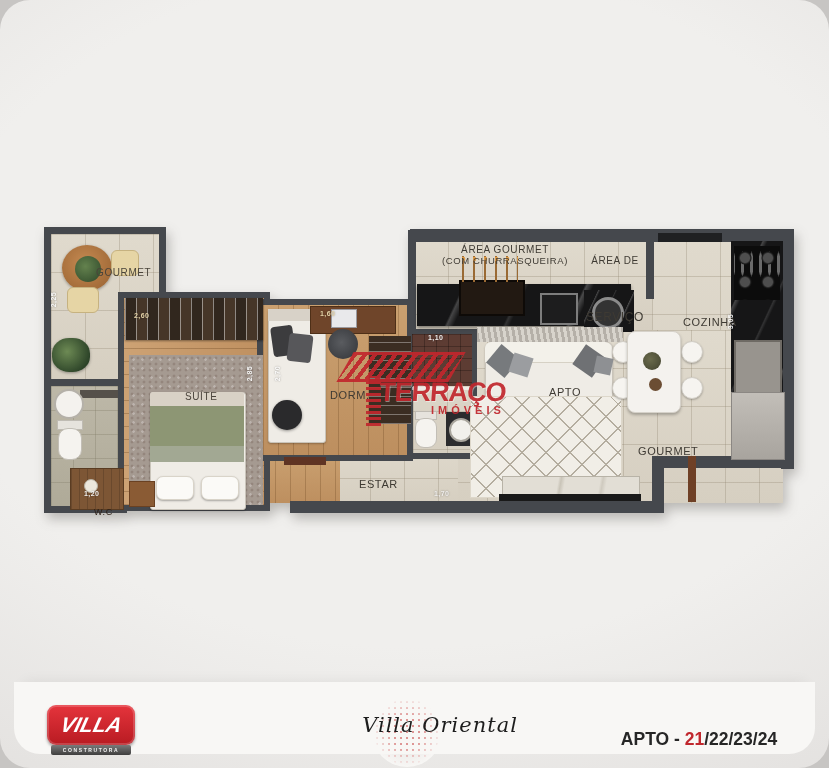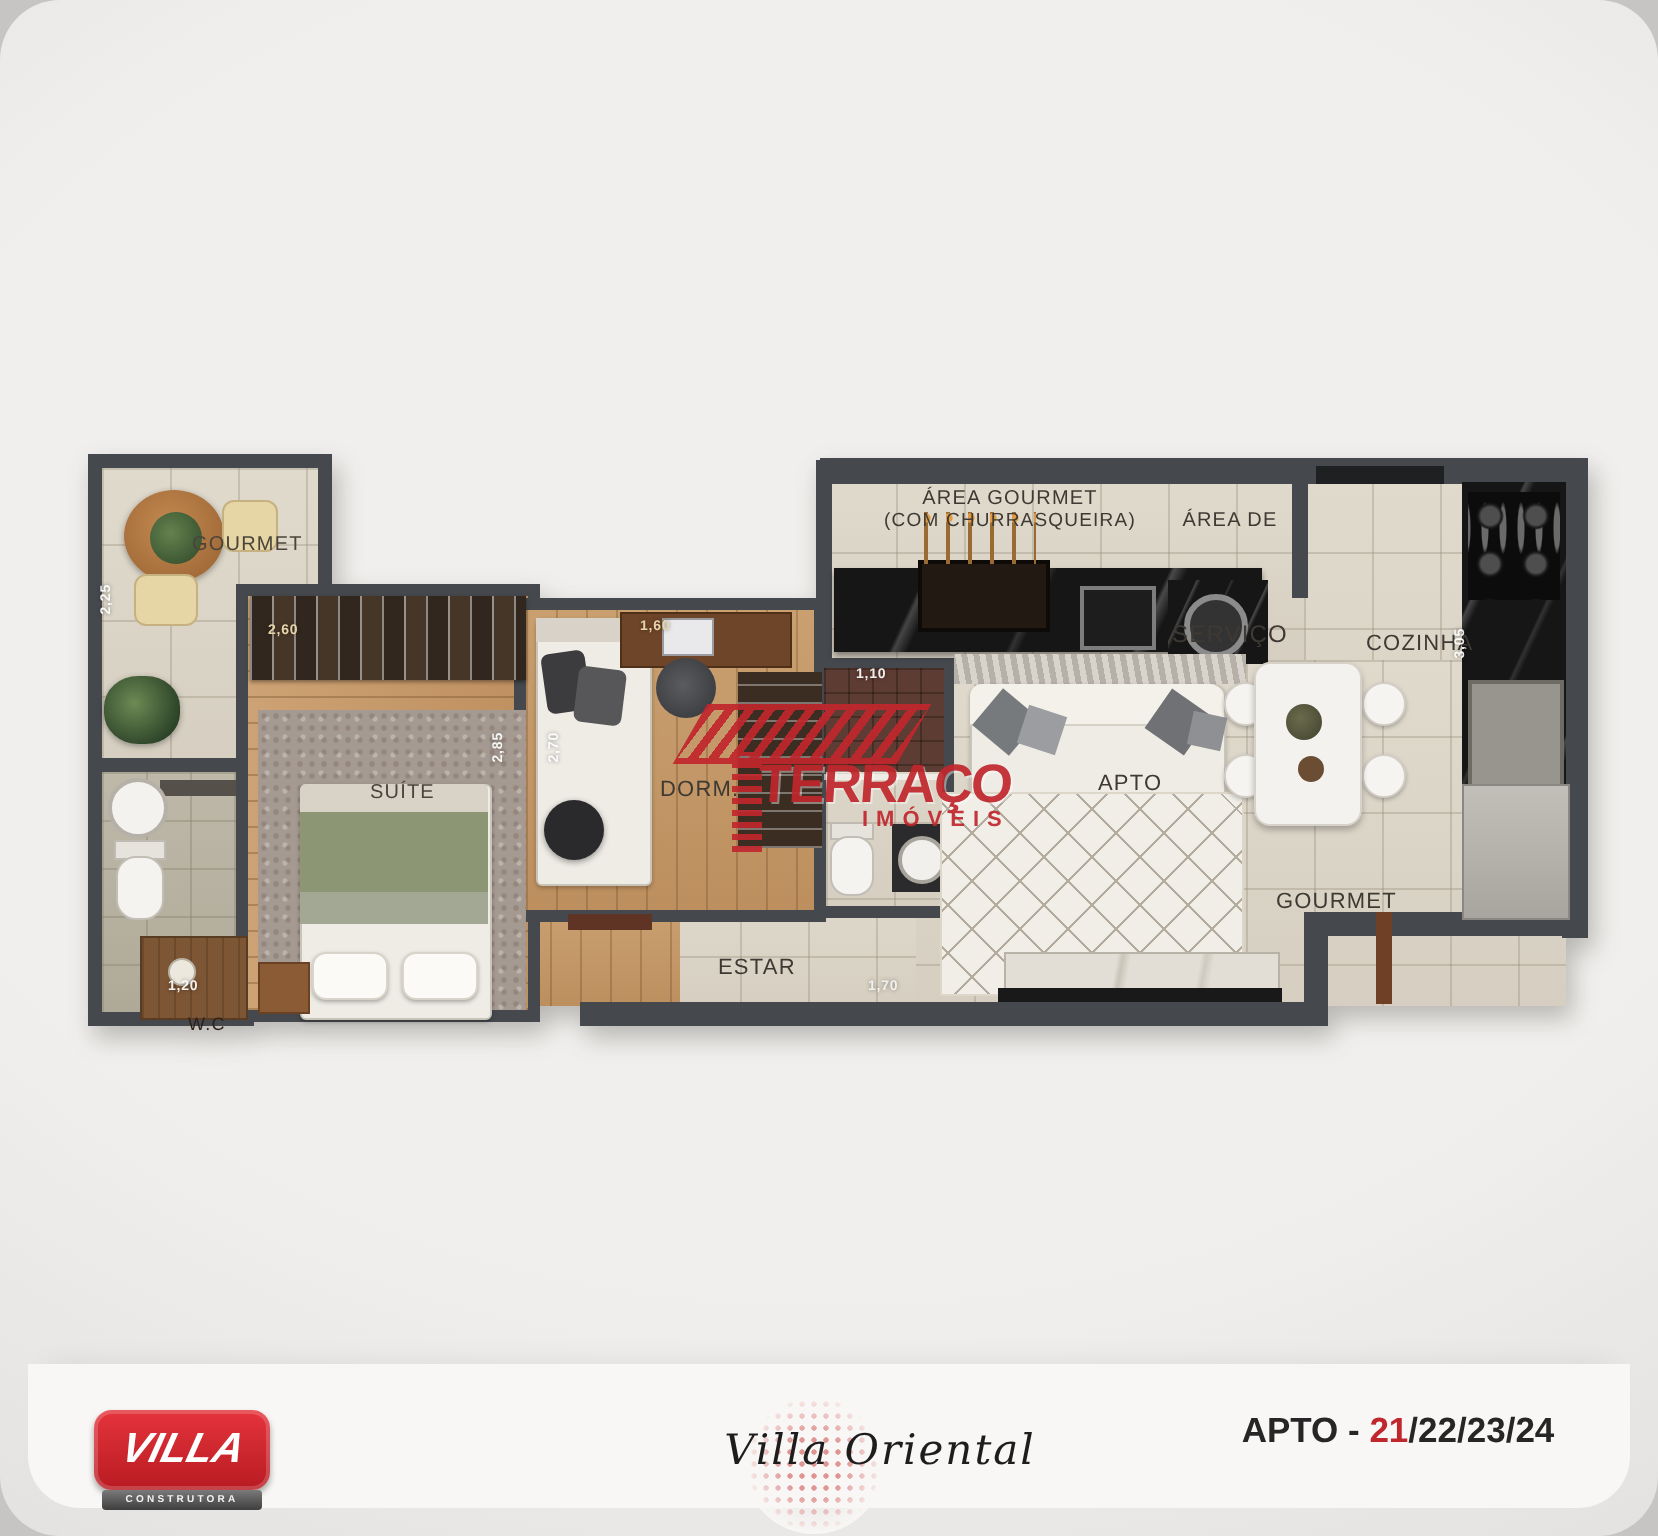--- a/index.html
+++ b/index.html
@@ -56,21 +56,21 @@
   .logo-text{font-style:italic;font-weight:900;font-size:21px;color:#ffffff;transform:skewX(-14deg);letter-spacing:0;}
   .logo-bar{position:absolute;border-radius:2px;background:linear-gradient(#7a7a7a,#3e3e3e);
         display:flex;align-items:center;justify-content:center;
         font-size:5px;letter-spacing:1.6px;color:#f2f2f2;font-weight:bold;}
   .dots{position:absolute;border-radius:50%;
         background-image:radial-gradient(rgba(201,70,70,.55) 1.2px, transparent 1.5px);background-size:6px 6px;}
   .dots-fade{position:absolute;border-radius:50%;
         background:radial-gradient(circle, rgba(248,247,245,0) 30%, #f8f7f5 72%);}
   .script-name{position:absolute;font-family:"DejaVu Serif",serif;font-style:italic;font-size:21px;
         color:#1d1d1d;letter-spacing:1px;text-align:center;}
-  .apto{position:absolute;text-align:center;font-weight:800;font-size:17.5px;line-height:22px;color:#262626;}
+  .apto{position:absolute;text-align:center;font-weight:800;font-size:17.5px;line-height:22px;color:#262626;margin-top:24px;}
   .apto .hl{color:#c0272d;}
 </style>
 </head>
 <body>
 
 <div class="card"></div>
 <div class="footer-band"></div>
 
 <div id="plan">
 

